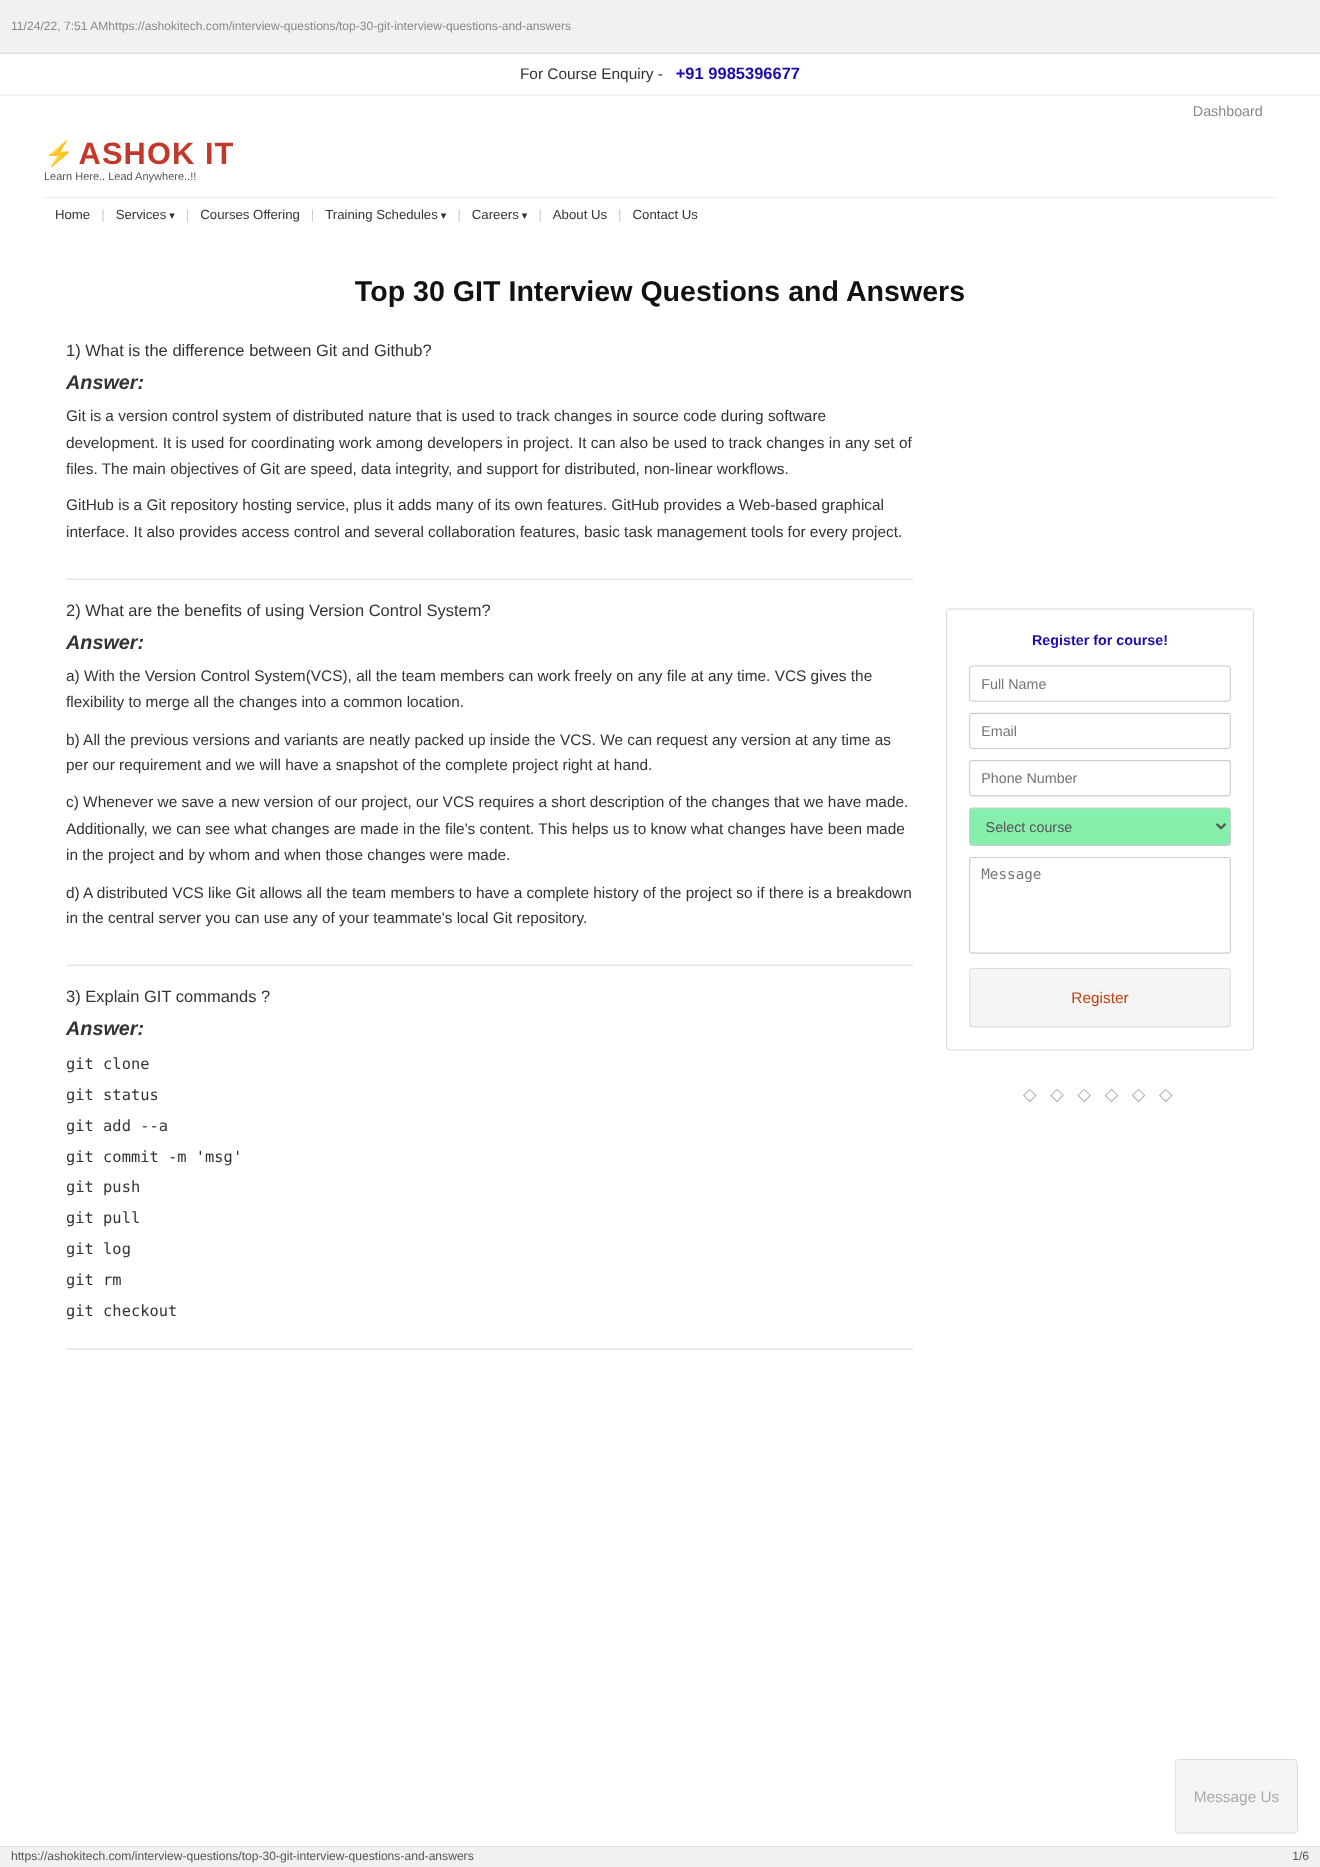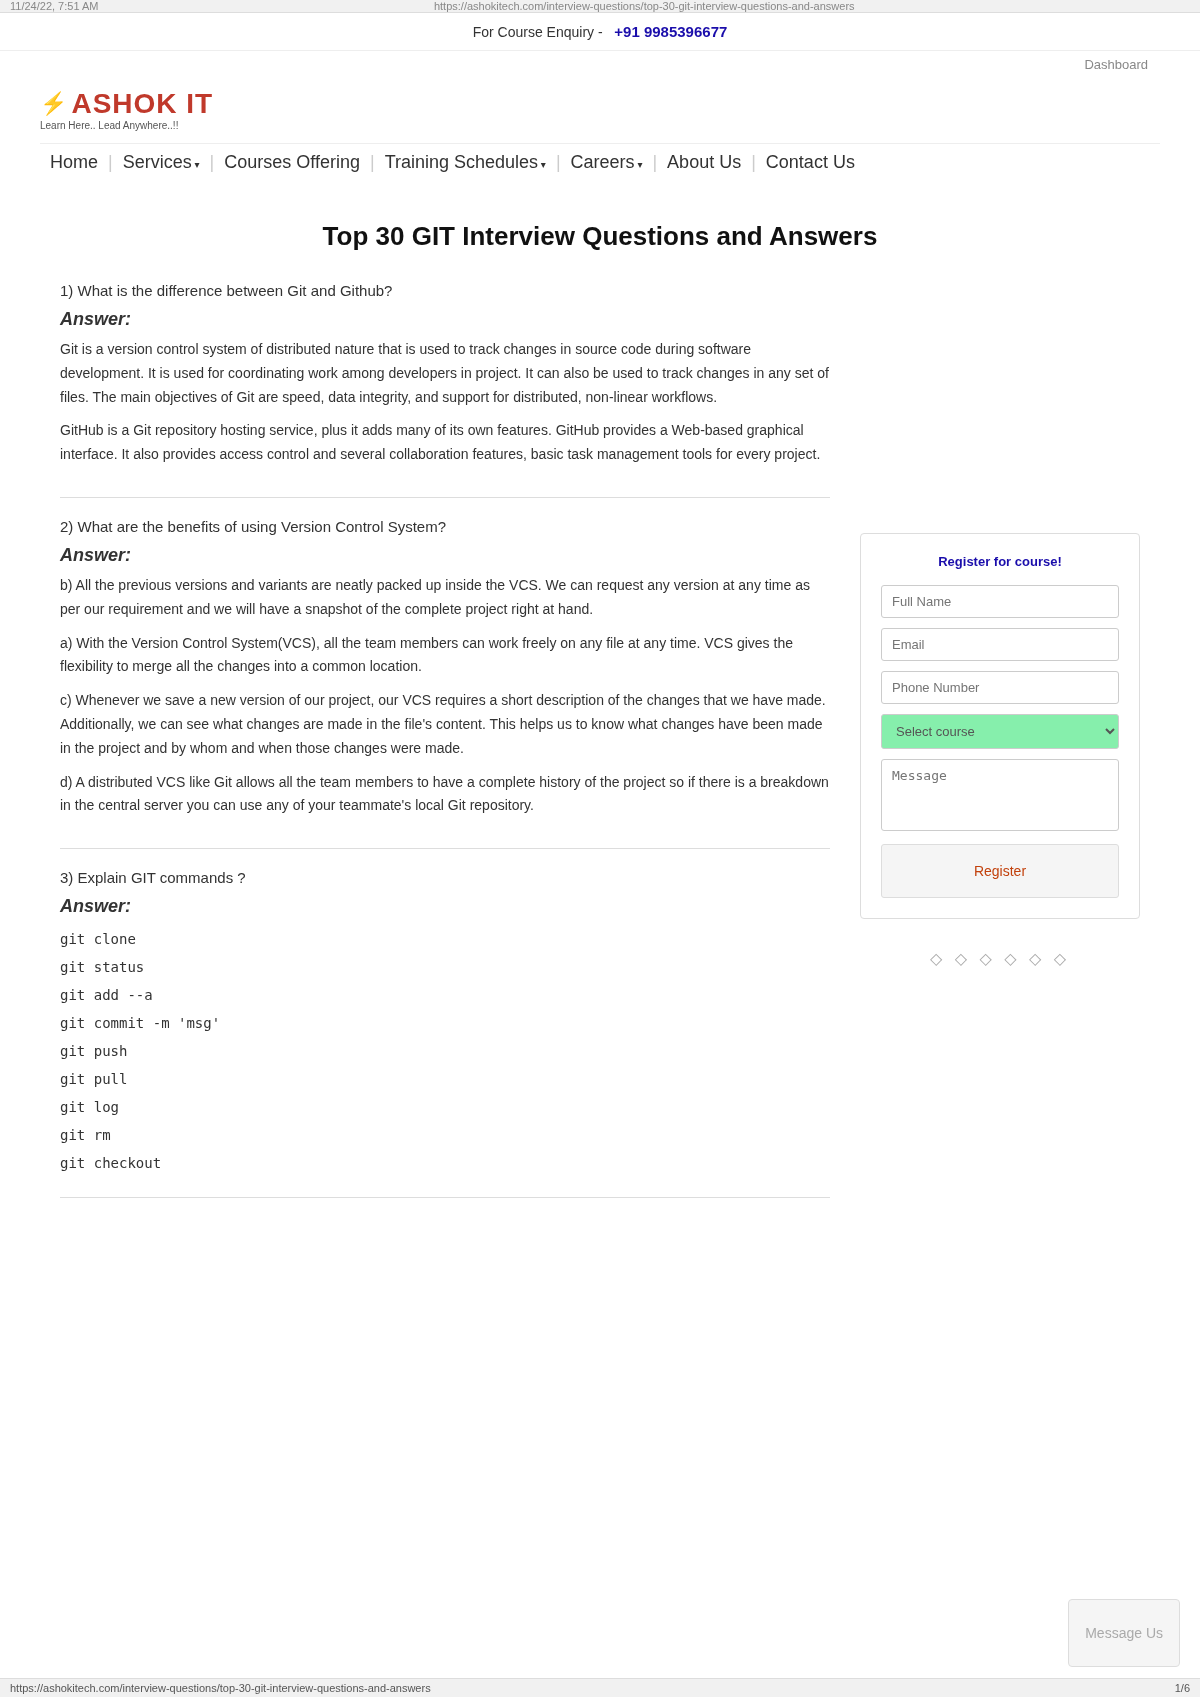--- a/index.html
+++ b/index.html
@@ -1,25 +1,25 @@
 <!DOCTYPE html>
 <html><head>
   <meta charset="utf-8">
   <style>
     * { box-sizing: border-box; margin: 0; padding: 0; }
     body { font-family: Arial, sans-serif; font-size: 14px; color: #333; background: #fff; }
 
     
     .browser-bar {
       background: #f1f1f1;
-      padding: 0 10px;
+      padding: 18px 10px;
       font-size: 11px;
       color: #888;
       display: flex;
-      justify-content: space-between;
+      justify-content: flex-start;
       border-bottom: 1px solid #ddd;
     }
 
     
     .header-top {
       display: flex;
       justify-content: flex-end;
       padding: 6px 52px;
       font-size: 13px;
       color: #888;
@@ -44,21 +44,21 @@
       margin-right: 4px;
     }
     .logo-tagline {
       font-size: 10px;
       color: #555;
       display: block;
     }
     nav {
       display: flex;
       gap: 0;
-      font-size: 18px;
+      font-size: 12px;
       padding: 8px 0;
       border-top: 1px solid #eee;
     }
     nav a, nav span {
       color: #333;
       text-decoration: none;
       padding: 0 10px;
       cursor: pointer;
     }
     nav .separator { color: #ccc; padding: 0; }
@@ -157,21 +157,21 @@
     .register-box textarea {
       width: 100%;
       border: 1px solid #ccc;
       border-radius: 3px;
       padding: 8px 10px;
       font-size: 13px;
       margin-bottom: 10px;
       color: #555;
     }
     .register-box textarea {
-      height: 72px;
+      height: 88px;
       resize: none;
     }
     .register-box select {
       appearance: auto;
       background: #86efac;
     }
     .register-btn {
       width: 100%;
       background: #f5f5f5;
       border: 1px solid #ddd;
@@ -290,22 +290,22 @@
         <p class="answer-label">Answer:</p>
         <p class="answer-text">Git is a version control system of distributed nature that is used to track changes in source code during software development. It is used for coordinating work among developers in project. It can also be used to track changes in any set of files. The main objectives of Git are speed, data integrity, and support for distributed, non-linear workflows.</p>
         <p class="answer-text">GitHub is a Git repository hosting service, plus it adds many of its own features. GitHub provides a Web-based graphical interface. It also provides access control and several collaboration features, basic task management tools for every project.</p>
       </div>
 
       <div class="question-block">
         <p class="question-text">
           <span>2</span>) <span>What are the benefits of using Version Control System?</span>
         </p>
         <p class="answer-label">Answer:</p>
+        <p class="answer-text">a) With the Version Control System(VCS), all the team members can work freely on any file at any time. VCS gives  the flexibility to merge all the changes into a common location.</p>
         <p class="answer-text">b) All the previous versions and variants are neatly packed up inside the VCS. We can request any version at any time as per our requirement and we will have a snapshot of the complete project right at hand.</p>
-        <p class="answer-text">a) With the Version Control System(VCS), all the team members can work freely on any file at any time. VCS gives  the flexibility to merge all the changes into a common location.</p>
         <p class="answer-text">c) Whenever we save a new version of our project, our VCS requires a short description of the changes that we have made. Additionally, we can see what changes are made in the file's content. This helps us to know what changes have been made in the project and by whom and when those changes were made.</p>
         <p class="answer-text">d) A distributed VCS like Git allows all the team members to have a complete history of the project so if there is a breakdown in the central server you can use any of your teammate's local Git repository.</p>
       </div>
 
       <div class="question-block">
         <p class="question-text">
           <span>3</span>) <span>Explain GIT commands ?</span>
         </p>
         <p class="answer-label">Answer:</p>
         <ul class="code-list">

